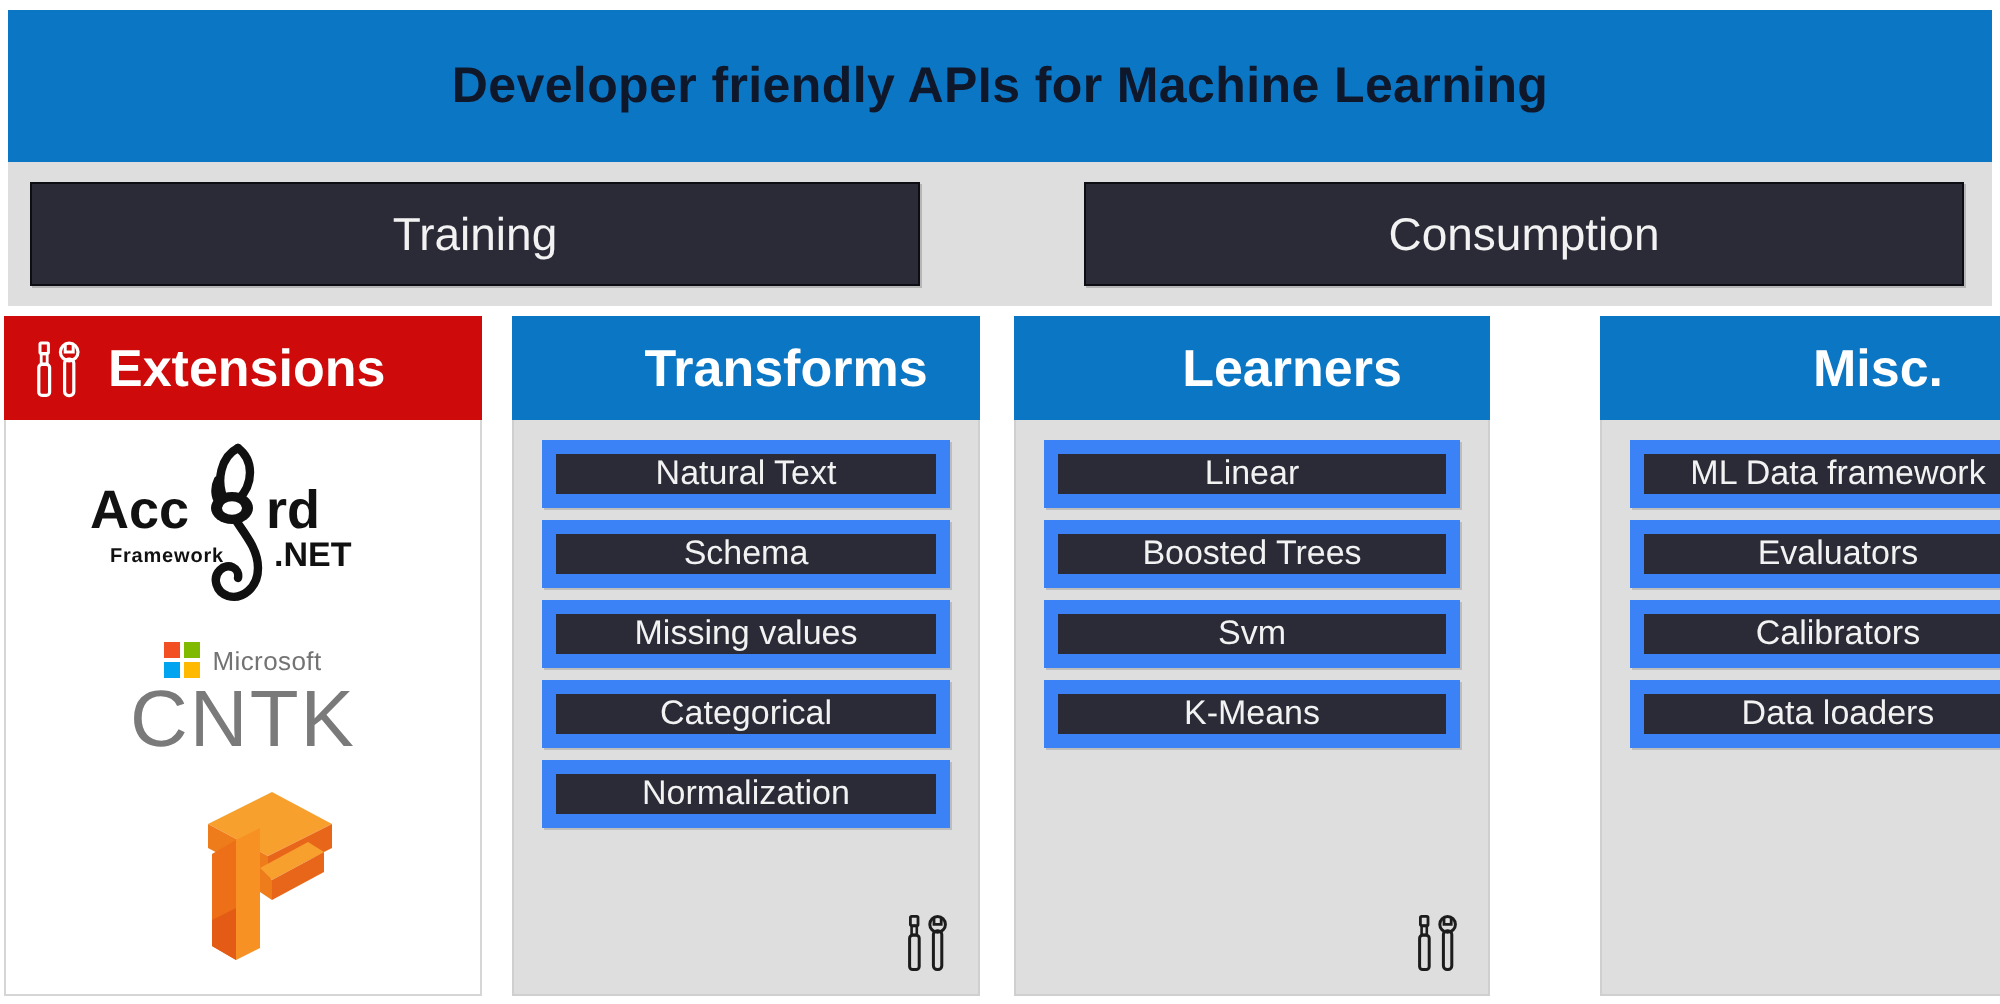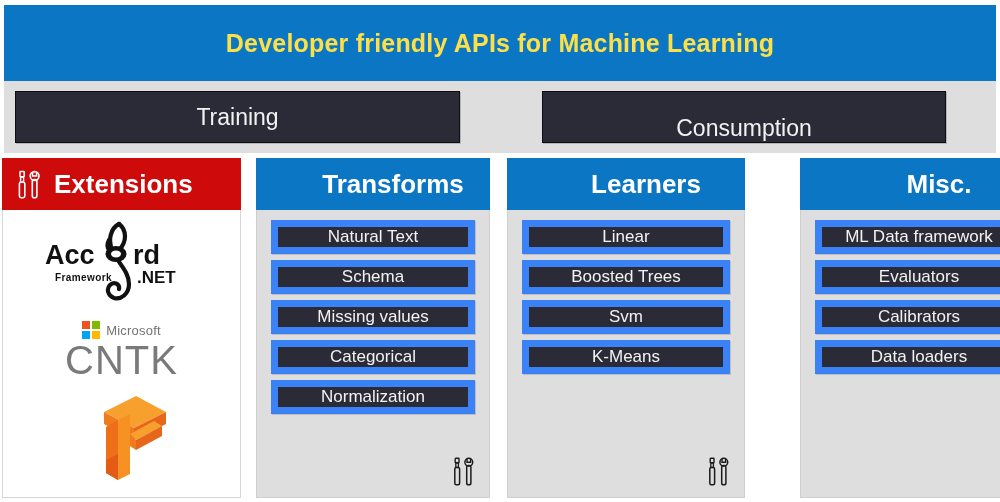--- a/index.html
+++ b/index.html
@@ -16,21 +16,21 @@
   }
 
   
   .title-banner {
     position: absolute;
     left: 4px; top: 5px; width: 992px; height: 76px;
     background: #0b76c4;
     display: flex; align-items: center; justify-content: center;
   }
   .title-banner .title-text {
-    color: #fde047;
+    color: #0f172a;
     font-size: 25px;
     font-weight: bold;
     letter-spacing: 0.2px;
   }
 
   
   .stage-band {
     position: absolute;
     left: 4px; top: 81px; width: 992px; height: 72px;
     background: #dededf;
@@ -42,21 +42,21 @@
     border: 1px solid #0d0d14;
     display: flex; align-items: center; justify-content: center;
     box-shadow: 1px 1px 0 rgba(0,0,0,0.18);
   }
   .stage-btn .stage-label {
     color: #f2f2f2;
     font-size: 23px;
     font-weight: 400;
   }
   #stage-training   { left: 11px;  width: 445px; }
-  #stage-consumption{ left: 538px; width: 404px; align-items: flex-end; }
+  #stage-consumption{ left: 538px; width: 440px; }
 
   
   .panel {
     position: absolute;
     top: 158px;
     height: 340px;
   }
   .panel-header {
     height: 52px;
     display: flex; align-items: center; justify-content: center;

